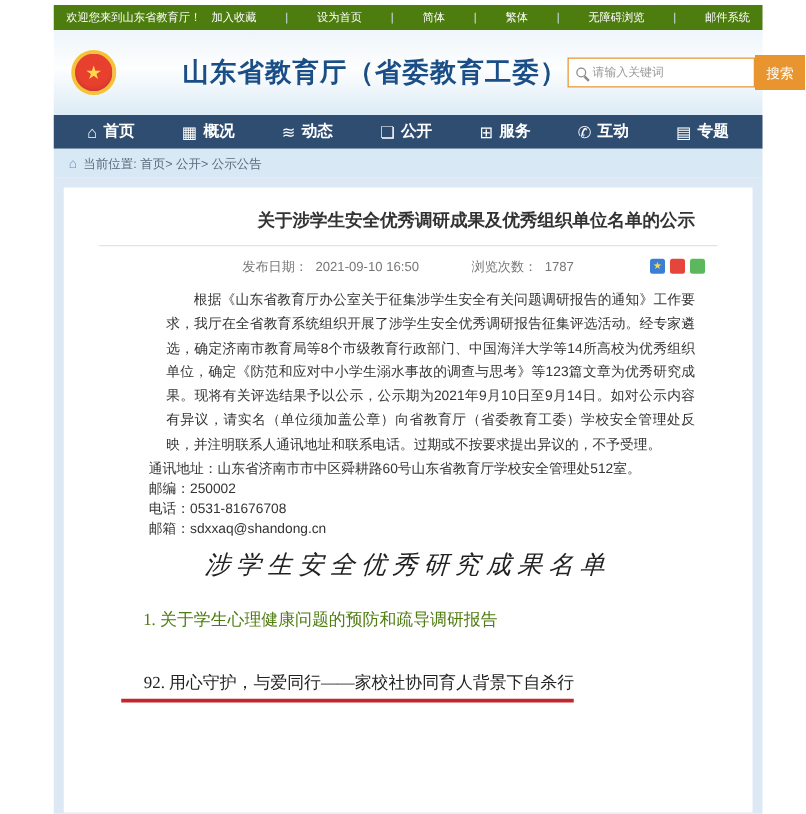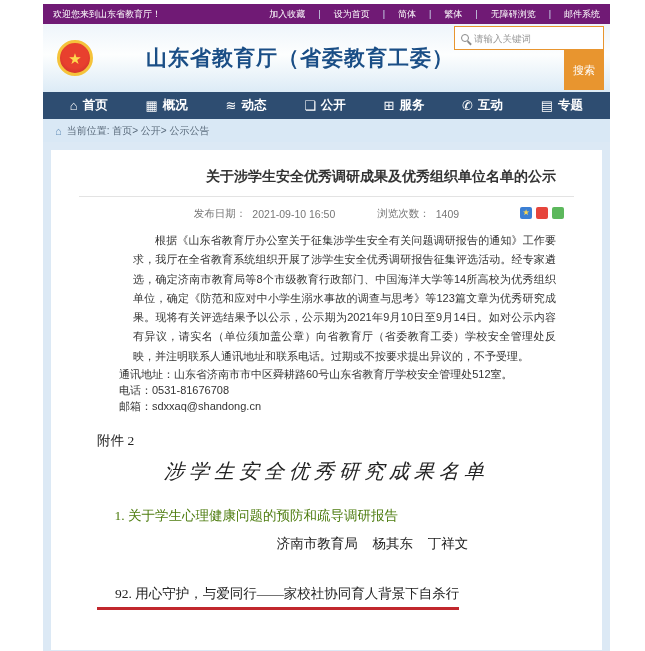--- a/index.html
+++ b/index.html
@@ -1,43 +1,43 @@
 <!DOCTYPE html>
 <html><head>
 <meta charset="utf-8">
 <style>
   * { margin:0; padding:0; box-sizing:border-box; }
   html,body { background:#fff; }
   body { width:645px; height:651px; overflow:hidden; font-family:"Liberation Sans","DejaVu Sans",sans-serif; }
   .site { width:567px; margin-left:43px; margin-top:4px; }
 
   
-  .top-bar { height:20px; background:#701a75; color:#fff; font-size:9px;
+  .top-bar { height:20px; background:#4d7c0f; color:#fff; font-size:9px;
     display:flex; align-items:center; justify-content:space-between; padding:0 10px; }
-  .top-links { display:flex; gap:13px; align-items:center; }
+  .top-links { display:flex; gap:23px; align-items:center; }
   .top-links .sep { color:#cfe0ef; }
   .top-links span { cursor:pointer; white-space:nowrap; }
 
   
   .header { height:68px; background:linear-gradient(180deg,#eef5fb 0%,#fdfefe 45%,#dcebf6 100%);
     display:flex; align-items:center; padding:0 14px; }
   .brand { display:flex; align-items:center; gap:9px; }
   .emblem { width:36px; height:36px; border-radius:50%;
     background:radial-gradient(circle at 50% 42%, #e8402e 55%, #c1272d 100%);
     border:3px solid #f5c33b; color:#ffd84d; font-size:15px; line-height:31px; text-align:center; }
   .site-title { font-size:21px; font-weight:bold; color:#1a4e86; letter-spacing:1px; white-space:nowrap;margin-left:44px; }
-  .search { margin-left:auto; display:flex; align-items:flex-end;flex-direction:column; }
+  .search { margin-left:auto; display:flex; align-items:center; }
   .search-box { display:flex; align-items:center; gap:5px; width:150px; height:24px;
     background:#fff; border:1px solid #e8952f; padding:0 6px; }
   .mag { width:8px; height:8px; border:1.5px solid #8a8a8a; border-radius:50%; position:relative; flex:0 0 auto; }
   .mag::after { content:""; position:absolute; width:5px; height:1.5px; background:#8a8a8a;
     right:-4px; bottom:-2px; transform:rotate(45deg); }
   .search-box input { border:none; outline:none; font-size:9.5px; color:#333; width:100%; background:transparent; }
   .search-box input::placeholder { color:#999; }
-  .search-btn { height:40px; width:40px; background:#e8952f; color:#fff; border:none;
+  .search-btn { height:28px; width:40px; background:#e8952f; color:#fff; border:none;
     font-size:11px; cursor:pointer; }
 
   
   .nav { height:27px; background:#2e4d71; display:flex; align-items:center; justify-content:space-around; padding:0 8px; }
   .nav-item { display:flex; align-items:center; gap:5px; color:#fff; font-size:12.5px; font-weight:bold; cursor:pointer; }
   .nav-item .glyph { font-size:13px; font-weight:normal; }
 
   
   .crumb { height:23px; background:#d9e8f5; display:flex; align-items:center; gap:5px;
     padding:0 12px; font-size:10px; color:#5a6b7c; }
@@ -150,41 +150,38 @@
     <div class="panel">
 
       <h1 class="art-title">关于涉学生安全优秀调研成果及优秀组织单位名单的公示</h1>
       <hr class="rule">
 
       <div class="meta">
         <span>发布日期：</span>
         <span>2021-09-10 16:50</span>
         <span class="gap"></span>
         <span>浏览次数：</span>
-        <span>1409</span>
+        <span>1787</span>
         <span class="share">
           <i class="s1">★</i>
           <i class="s2"></i>
           <i class="s3"></i>
         </span>
       </div>
 
       <p class="para">根据《山东省教育厅办公室关于征集涉学生安全有关问题调研报告的通知》工作要求，我厅在全省教育系统组织开展了涉学生安全优秀调研报告征集评选活动。经专家遴选，确定济南市教育局等8个市级教育行政部门、中国海洋大学等14所高校为优秀组织单位，确定《防范和应对中小学生溺水事故的调查与思考》等123篇文章为优秀研究成果。现将有关评选结果予以公示，公示期为2021年9月10日至9月14日。如对公示内容有异议，请实名（单位须加盖公章）向省教育厅（省委教育工委）学校安全管理处反映，并注明联系人通讯地址和联系电话。过期或不按要求提出异议的，不予受理。</p>
 
       <p class="contact">通讯地址：山东省济南市市中区舜耕路60号山东省教育厅学校安全管理处512室。</p>
+      <p class="contact">邮编：250002</p>
       <p class="contact">电话：0531-81676708</p>
       <p class="contact">邮箱：sdxxaq@shandong.cn</p>
 
-      <div class="attach-label serif">附件 2</div>
       <div class="attach-title serif">涉学生安全优秀研究成果名单</div>
 
       <div class="item1 serif">1. 关于学生心理健康问题的预防和疏导调研报告</div>
-      <div class="authors1 serif">
-        <span>济南市教育局</span><span class="w-space"></span><span>杨其东</span><span class="w-space"></span><span>丁祥文</span>
-      </div>
 
       <div class="item92 serif l92-1">
         <span class="redline">92. 用心守护，与爱同行——家校社协同育人背景下自杀行</span>
       </div>
 
     </div>
   </div>
 
 </div>
 

